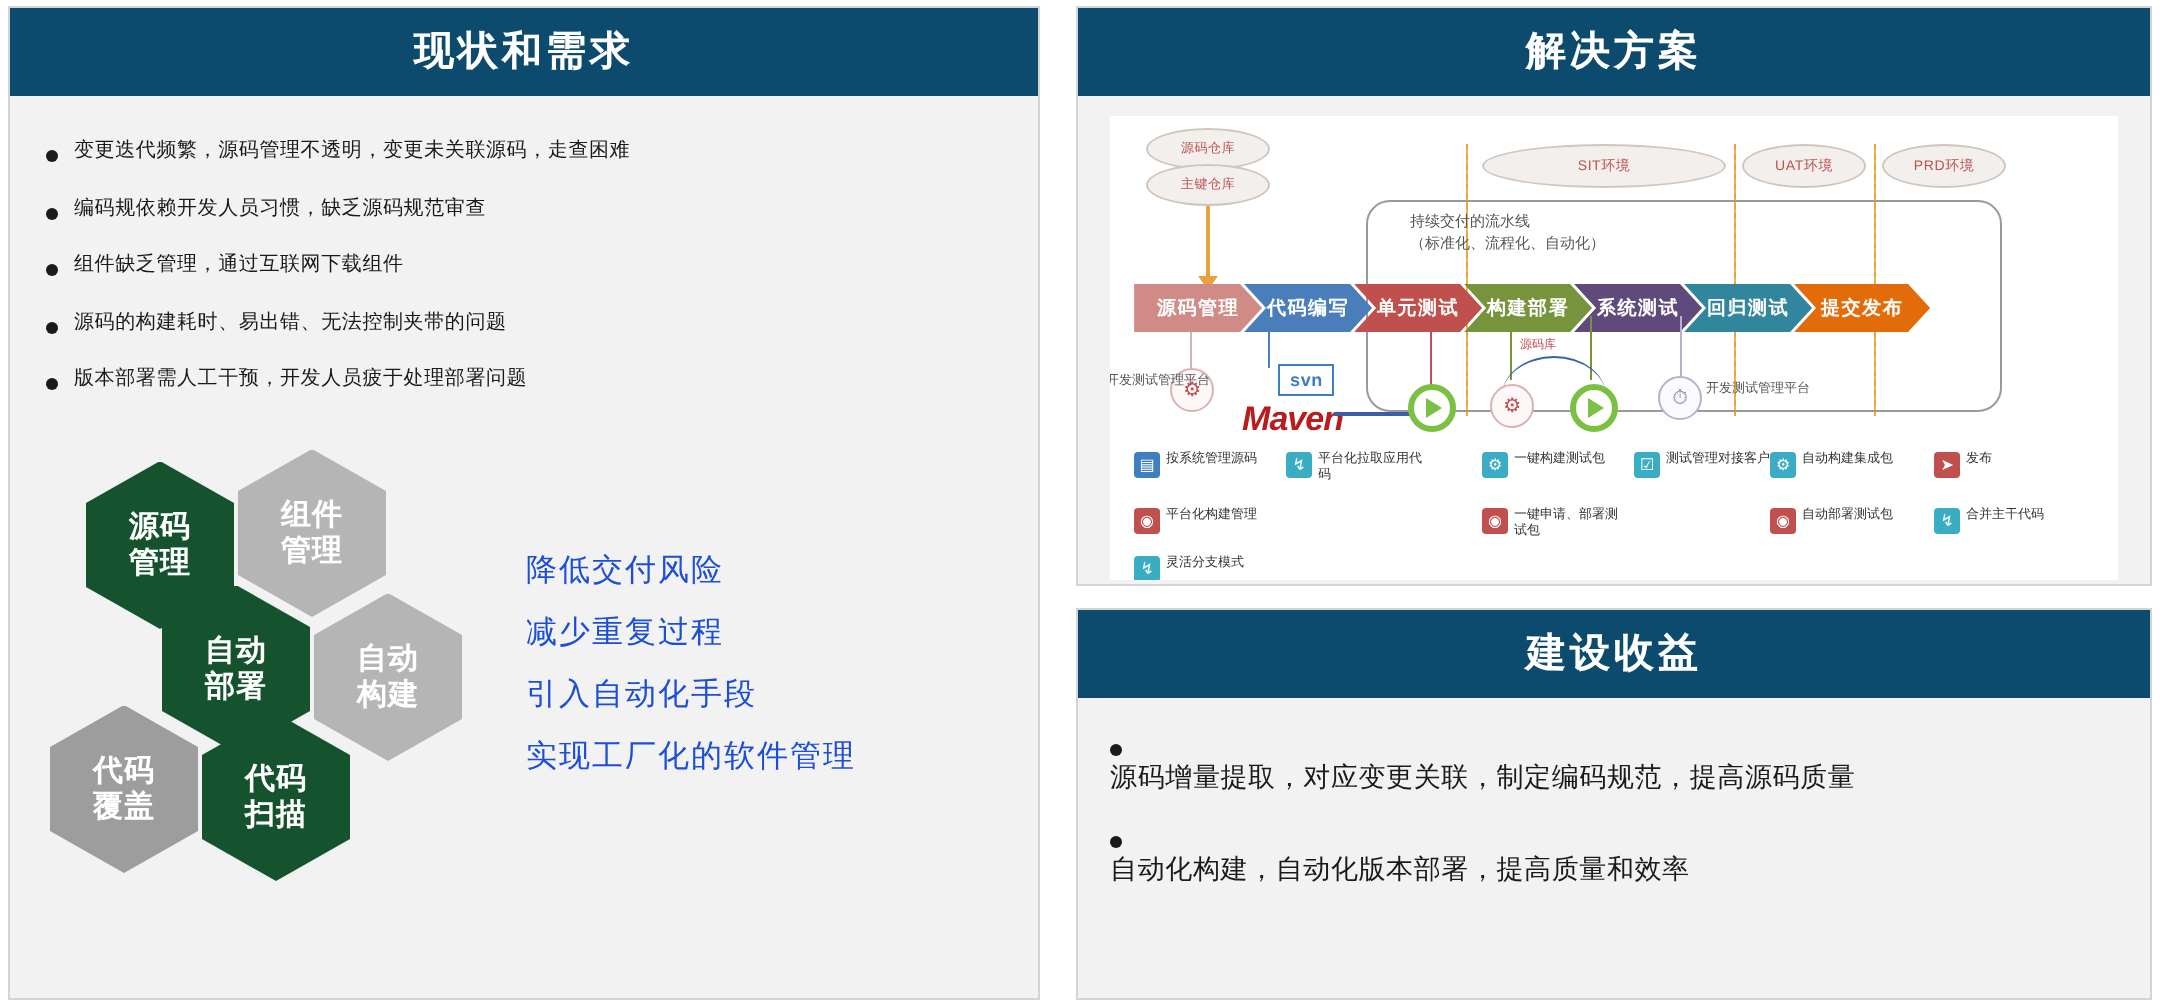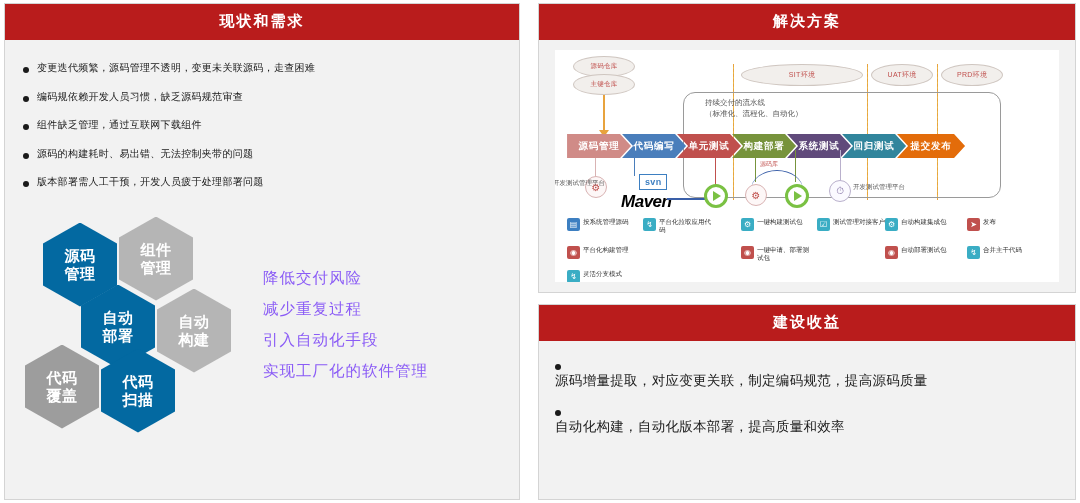--- a/index.html
+++ b/index.html
@@ -7,22 +7,22 @@
     width:1080px; height:503px; background:#ffffff;
     font-family:"Liberation Sans","DejaVu Sans",sans-serif;
     overflow:hidden; position:relative;
   }
   .root { width:1080px; height:503px; display:flex; gap:18px; padding:3px 4px; }
   .col-left { width:518px; display:flex; flex-direction:column; }
   .col-right { width:540px; display:flex; flex-direction:column; gap:11px; }
 
   .panel { border:1px solid #d4d4d4; background:#f2f2f2; display:flex; flex-direction:column; }
   .panel-header {
-    background:#b91c1c; color:#ffffff; font-weight:bold; text-align:center;
-    letter-spacing:2px; font-size:15px; padding:8px 0 9px 0;
+    background:#0c4a6e; color:#ffffff; font-weight:bold; text-align:center;
+    letter-spacing:2px; font-size:20px; padding:8px 0 9px 0;
   }
   .panel-body { flex:1; padding:0; position:relative; }
 
   
   .bullets { padding:20px 14px 10px 18px; }
   .bullet { display:flex; align-items:flex-start; margin-bottom:13px; }
   .bullet .dot {
     width:6px; height:6px; border-radius:50%; background:#1a1a1a;
     margin:7px 8px 0 0; flex:none;
   }
@@ -34,27 +34,27 @@
 
   
   .hexwrap { display:flex; align-items:center; padding:4px 0 0 14px; }
   .hexgrid { position:relative; width:220px; height:215px; flex:none; }
   .hex {
     position:absolute; width:74px; height:84px;
     clip-path:polygon(50% 0%,100% 25%,100% 75%,50% 100%,0% 75%,0% 25%);
     display:flex; flex-direction:column; align-items:center; justify-content:center;
     color:#ffffff; font-size:15px; font-weight:bold; line-height:1.18; letter-spacing:.5px;
   }
-  .hex.red  { background:#0369a1; }
+  .hex.red  { background:#14532d; }
   .hex.gray2{ background:#b5b5b5; }
   .hex.gray3{ background:#9d9d9d; }
   .hex span { display:block; }
 
   .benefits { margin-left:24px; }
-  .benefit-line { font-size:15.5px; color:#8b5cf6; line-height:2.0; letter-spacing:1px; }
+  .benefit-line { font-size:15.5px; color:#1d4ed8; line-height:2.0; letter-spacing:1px; }
 
   
   .diagram {
     position:relative; background:#ffffff; margin:10px 16px; height:232px;
     overflow:hidden;
   }
   .d-abs { position:absolute; }
 
   .ellipse {
     border:1px solid #cfc6c0; background:#f2efec; border-radius:50%;
@@ -94,21 +94,21 @@
     width:22px; height:22px; border-radius:50%; border:1.5px solid #b9b0cc;
     background:#fbfaff; display:flex; align-items:center; justify-content:center;
     color:#8878a8; font-size:10px;
   }
   .smalllabel { font-size:6.5px; color:#555; line-height:1.45; white-space:nowrap; }
 
   .svnbox {
     border:1.5px solid #3d7fc1; color:#3d7fc1; font-size:9px; font-weight:bold;
     padding:2px 5px; background:#fff; letter-spacing:.3px;
   }
-  .maven { font-size:17px; font-weight:bold; font-style:italic; color:#000000; letter-spacing:-.5px; }
+  .maven { font-size:17px; font-weight:bold; font-style:italic; color:#b91c1c; letter-spacing:-.5px; }
 
   .legend-item { position:absolute; display:flex; align-items:flex-start; }
   .lg-ic { width:13px; height:13px; border-radius:2px; flex:none; margin-right:3px;
            display:flex; align-items:center; justify-content:center; color:#fff; font-size:8px; }
   .lg-tx { font-size:6.5px; color:#333; line-height:1.3; max-width:54px; }
 
   .srcrepo-lbl { font-size:6px; color:#c0504d; white-space:nowrap; }
 </style>
 </head>
 <body>

